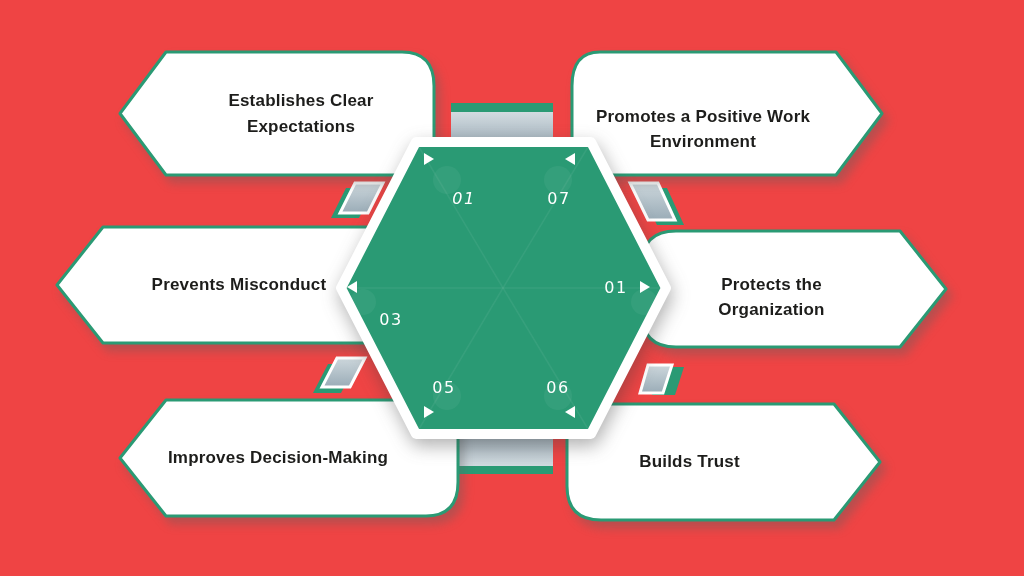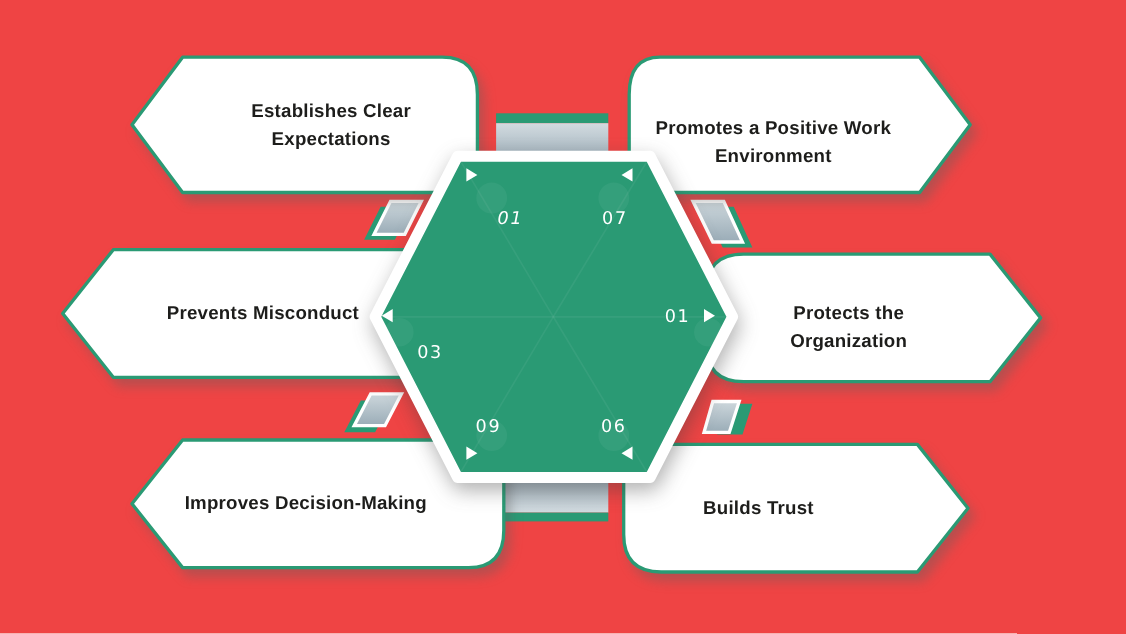--- a/index.html
+++ b/index.html
@@ -163,19 +163,19 @@
 
   <div class="tri l" style="left:565px;top:153px;"></div>
   <div class="num" style="left:529px;top:189px;">07</div>
 
   <div class="tri l" style="left:347px;top:281px;"></div>
   <div class="num" style="left:361px;top:296px;margin-top:14px;">03</div>
 
   <div class="num" style="left:586px;top:278px;">01</div>
   <div class="tri r" style="left:640px;top:281px;"></div>
 
-  <div class="num" style="left:414px;top:378px;">09</div>
+  <div class="num" style="left:414px;top:378px;">05</div>
   <div class="tri r" style="left:424px;top:406px;"></div>
 
   <div class="num" style="left:528px;top:378px;">06</div>
   <div class="tri l" style="left:565px;top:406px;"></div>
 
 </div>
 
 </body></html>

